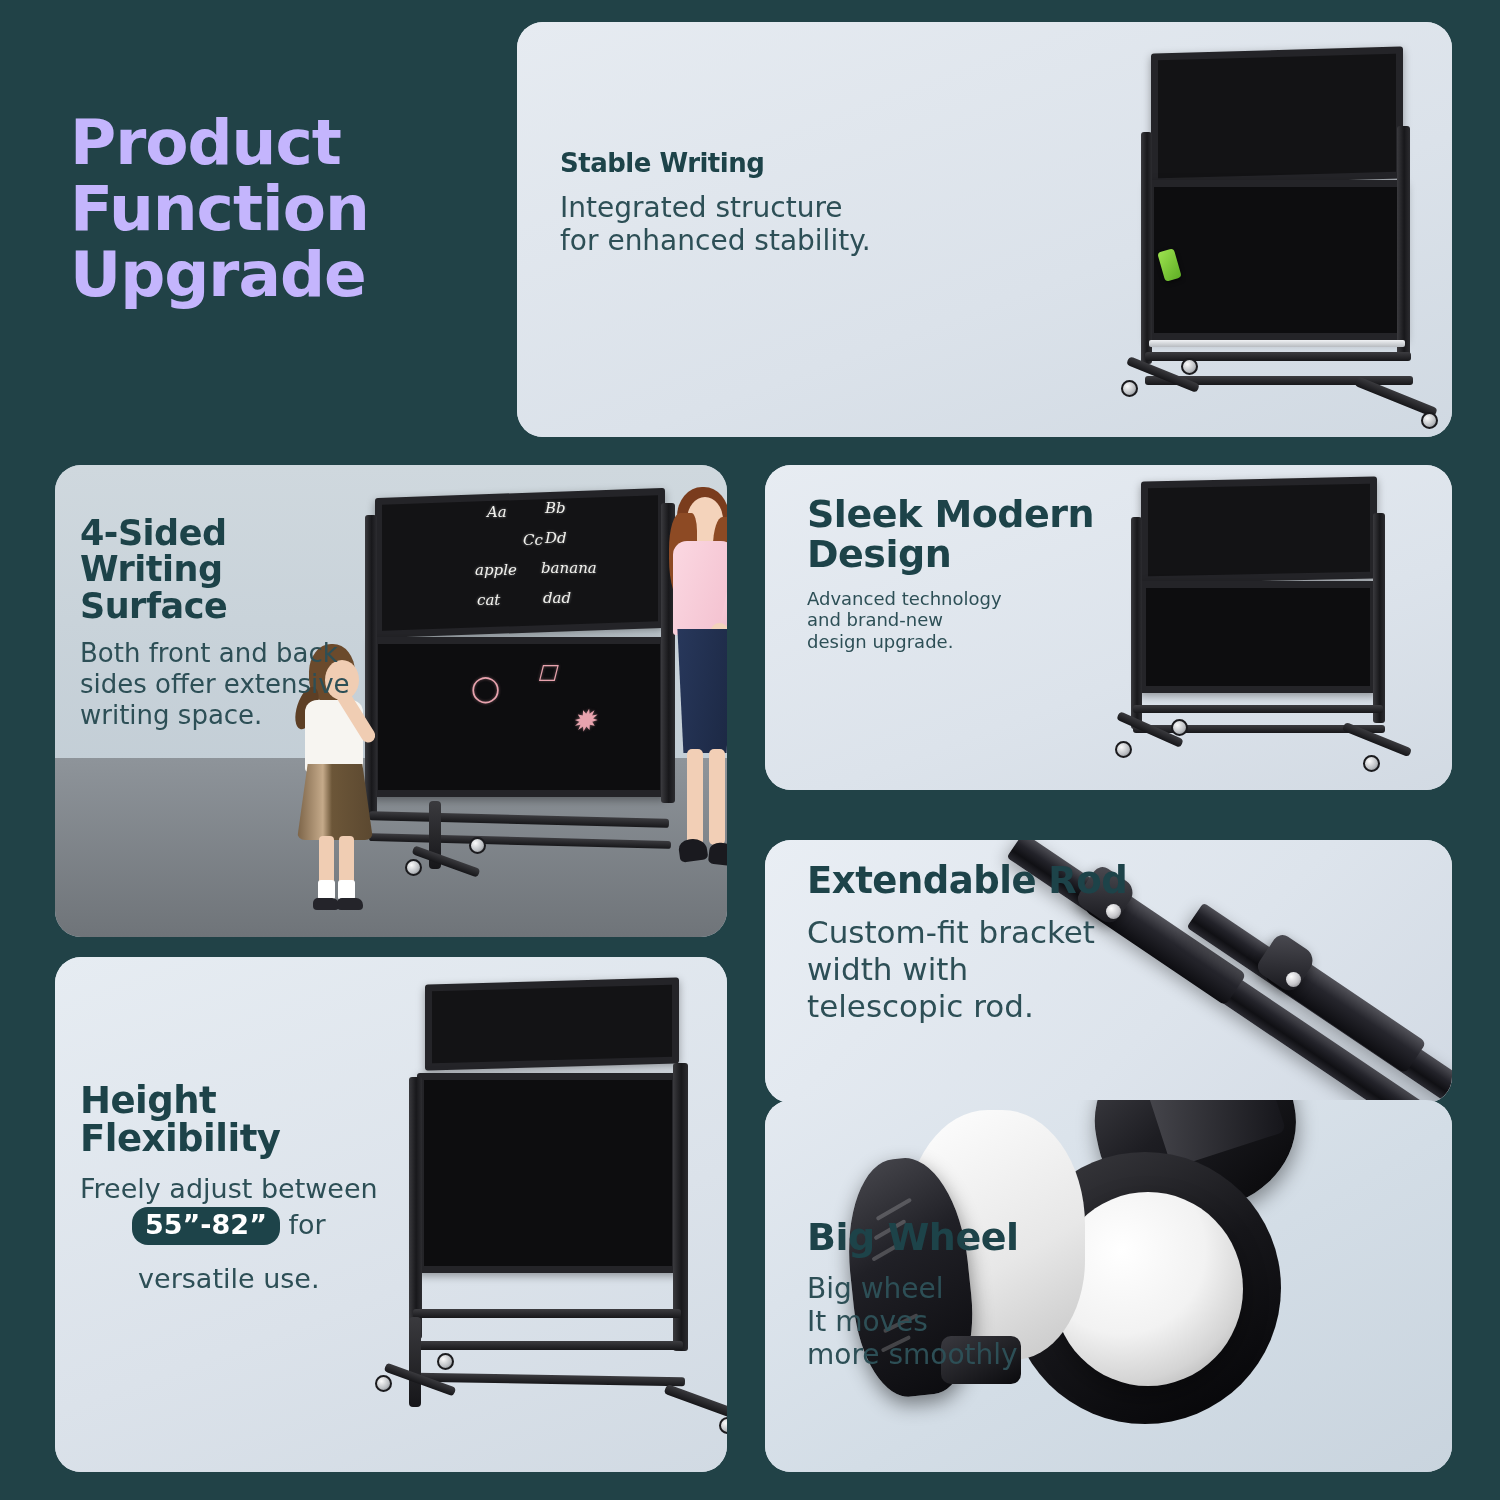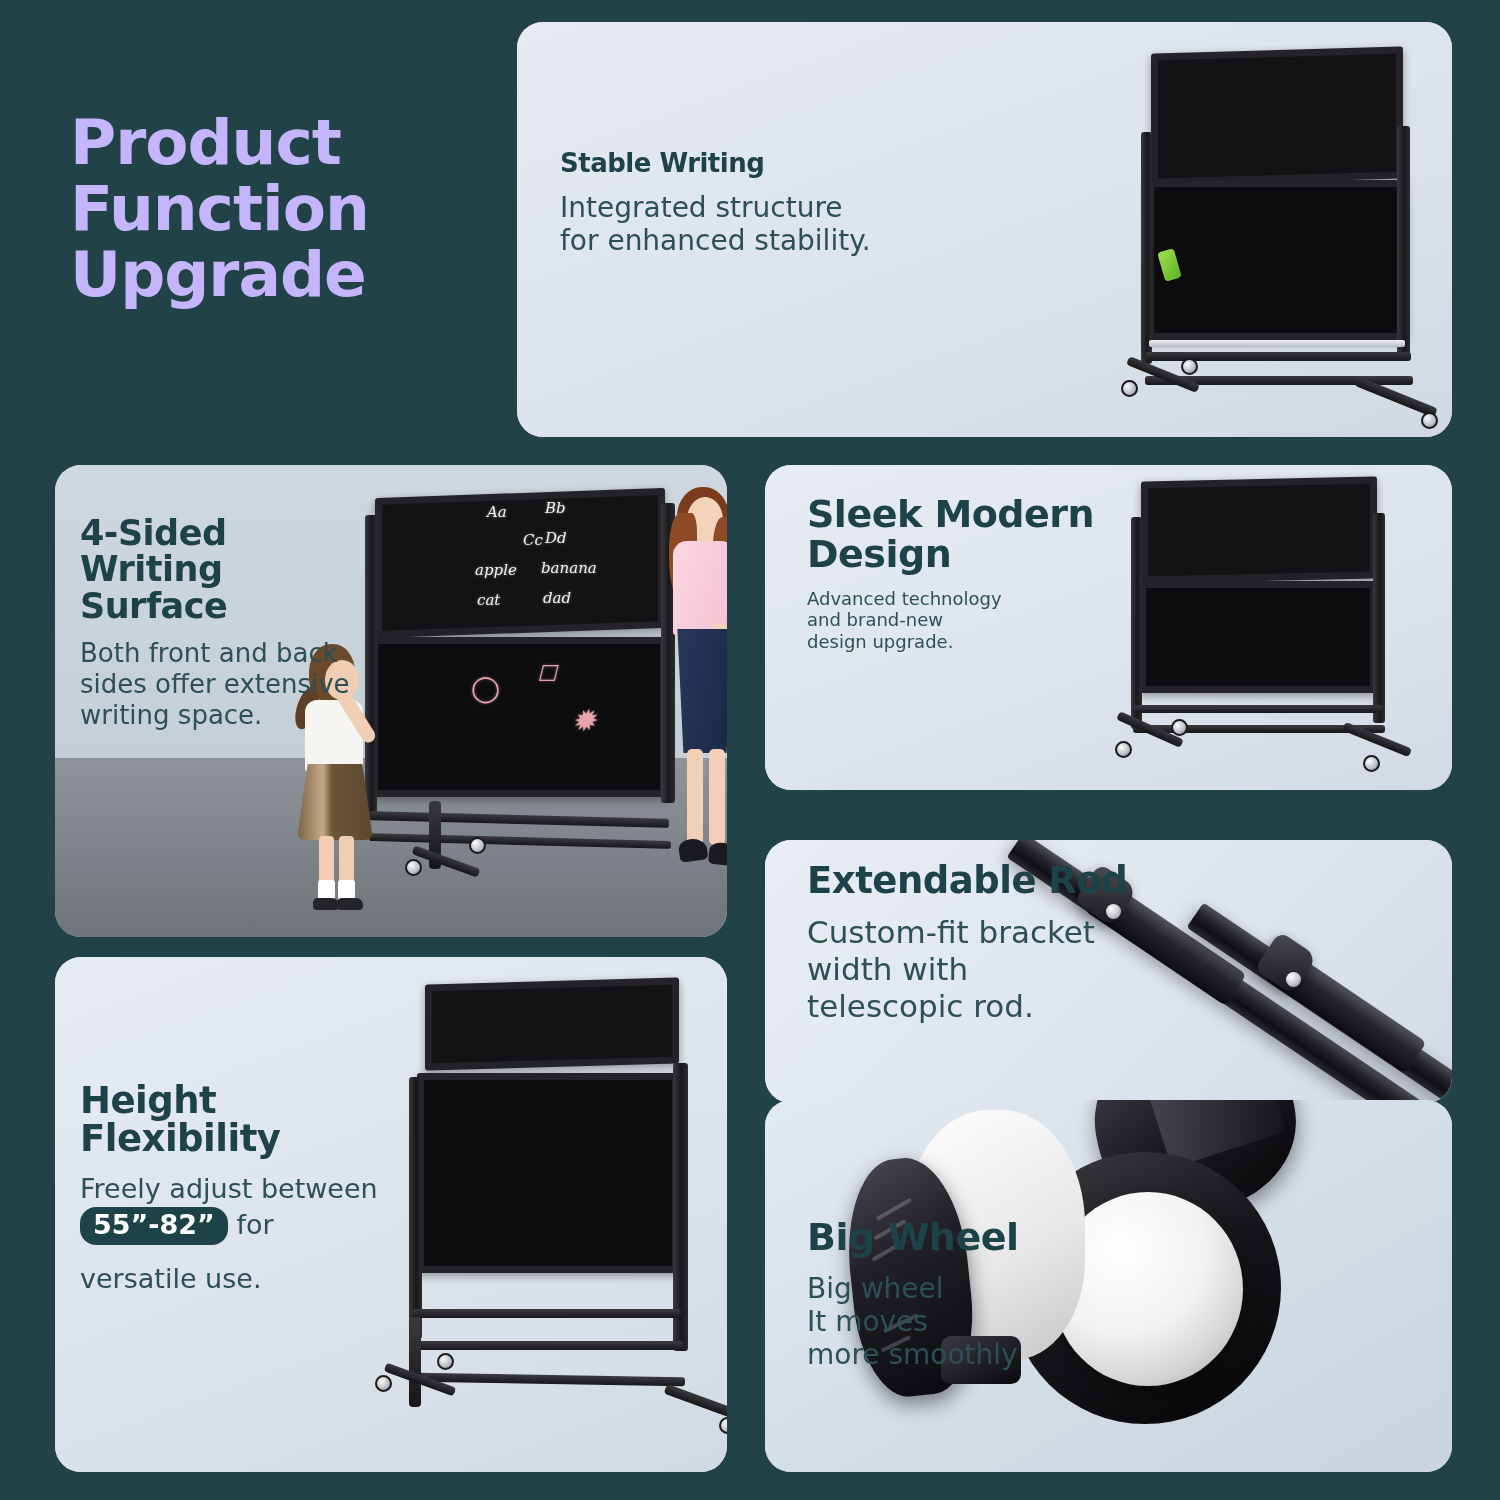--- a/index.html
+++ b/index.html
@@ -71,21 +71,21 @@
   #t-rod       { left:42px; top:22px; }
   #t-rod .h    { font-size:37px; }
   #t-rod .p    { font-size:31px; }
 
   #t-wheel     { left:42px; top:118px; }
   #t-wheel .h  { font-size:38px; }
   #t-wheel .p  { font-size:28px; }
 
   #t-height    { left:25px; top:125px; }
   #t-height .h { font-size:37px; }
-  #t-height .p { font-size:27px; }
+  #t-height .p { font-size:27px;text-align:center; }
 
   .badge {
     display:inline-block;
     background:#1d4349;
     color:#ffffff;
     font-weight:bold;
     border-radius:16px;
     padding:2px 13px 4px;
     letter-spacing:0px;
   }

